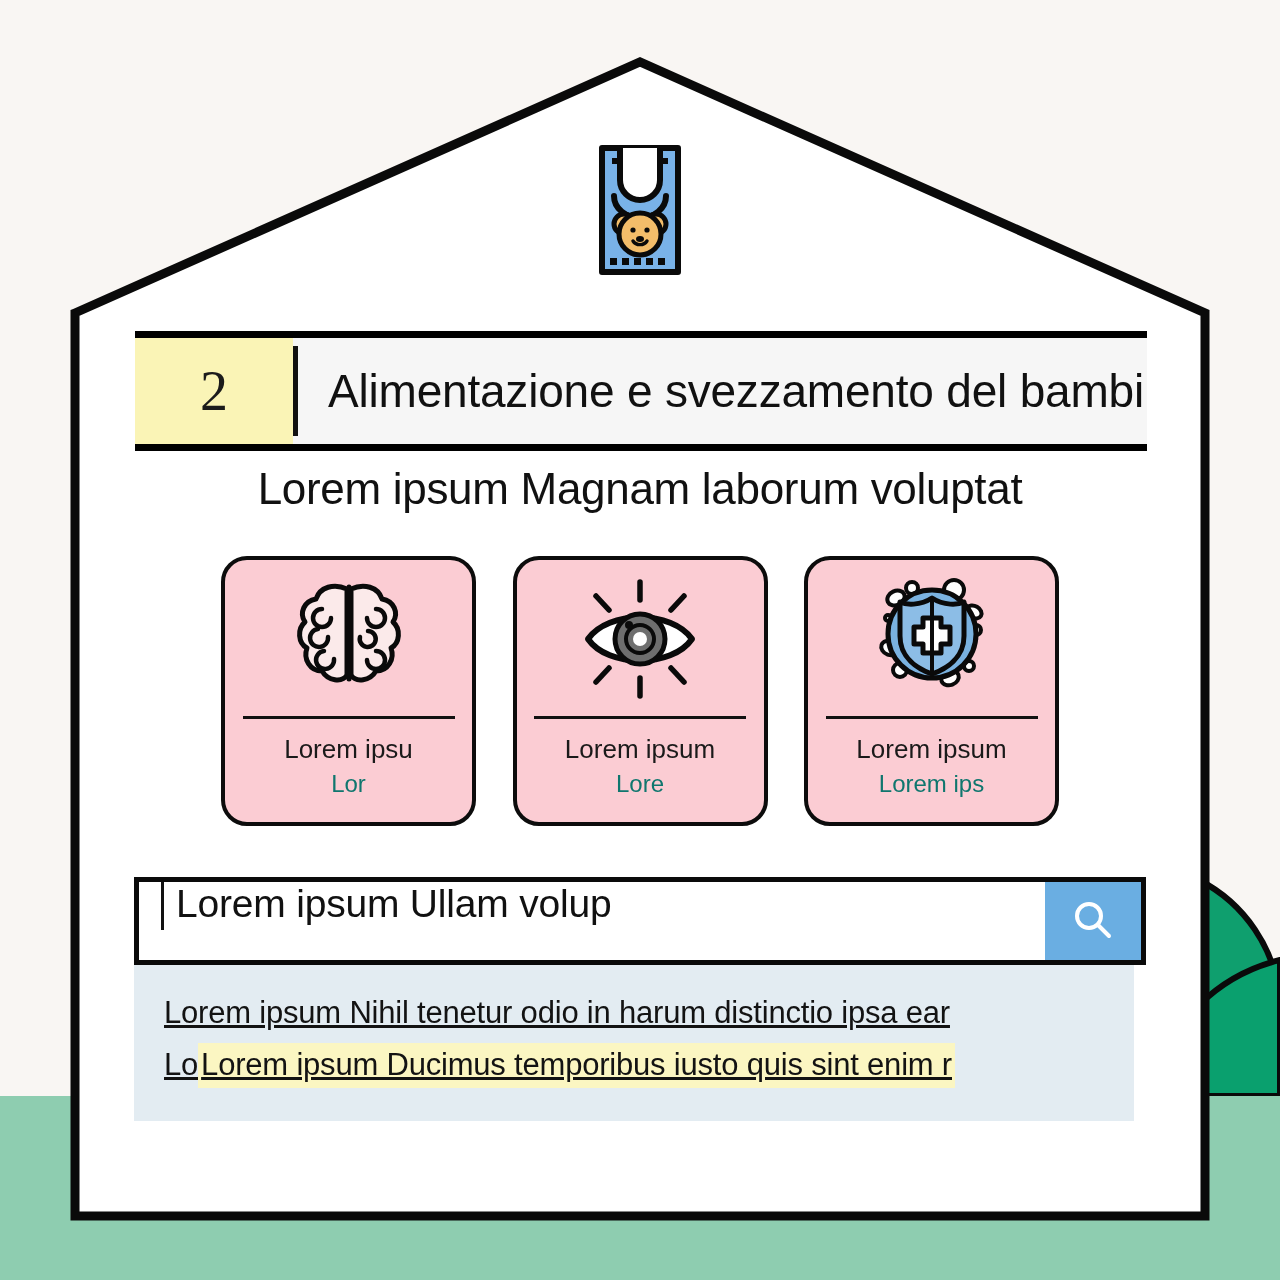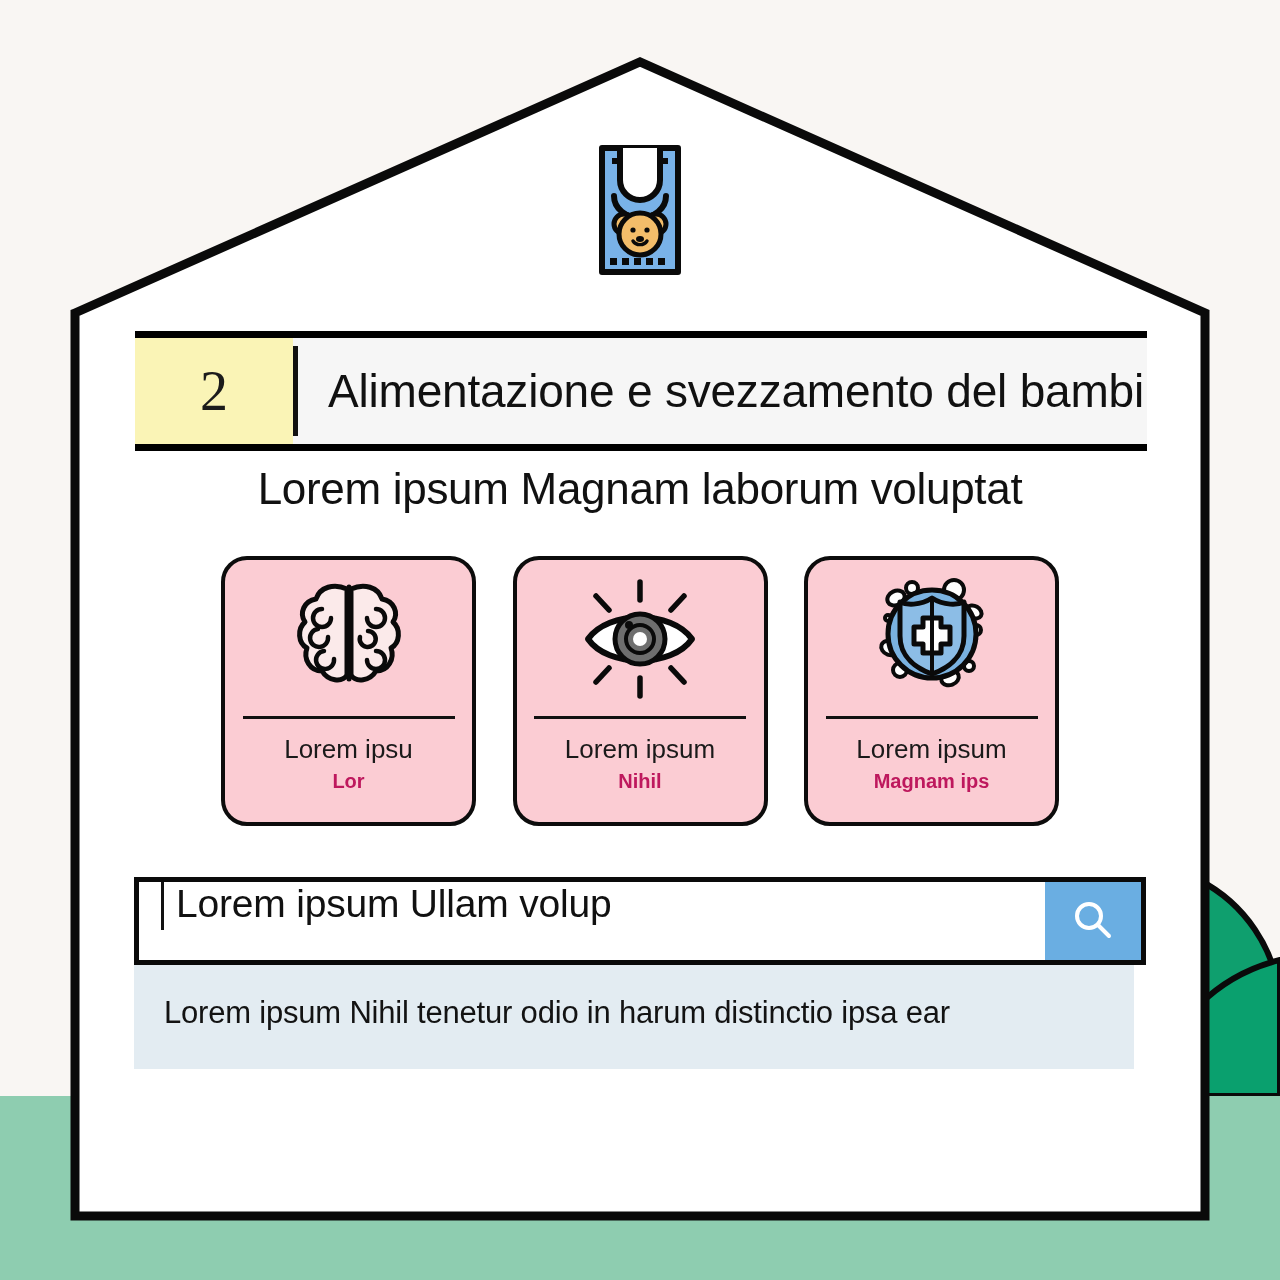--- a/index.html
+++ b/index.html
@@ -145,23 +145,23 @@
     height: 3px;
     background: #111111;
     margin: 2px 0 14px 0;
   }
   .card-line1 {
     font-size: 26px;
     color: #1a1a1a;
     line-height: 1.25;
   }
   .card-line2 {
-    font-size: 20px;
-    font-weight: bold;
-    color: #be185d;
+    font-size: 24px;
+    font-weight: normal;
+    color: #0f766e;
     line-height: 1.5;
   }
 
   
   .search-wrap {
     position: absolute;
     left: 134px;
     top: 877px;
     width: 1012px;
   }
@@ -209,20 +209,21 @@
     padding: 22px 0 30px 0;
     box-sizing: border-box;
   }
   .suggestion {
     font-size: 31px;
     color: #131313;
     padding: 0 0 0 30px;
     line-height: 1.68;
     white-space: nowrap;
     letter-spacing: -0.2px;
+    text-decoration: underline;
   }
   .hl {
     background: #fbf6c2;
     padding: 4px 3px 6px 3px;
   }
 </style>
 </head>
 <body>
 
 <div id="scene">
@@ -312,21 +313,21 @@
               <line x1="68" y1="104" x2="68" y2="122"></line>
               <line x1="24" y1="22" x2="37" y2="36"></line>
               <line x1="99" y1="94" x2="112" y2="108"></line>
               <line x1="112" y1="22" x2="99" y2="36"></line>
               <line x1="37" y1="94" x2="24" y2="108"></line>
             </g>
           </svg>
         </div>
         <div class="card-rule"></div>
         <div class="card-line1">Lorem ipsum</div>
-        <div class="card-line2">Nihil</div>
+        <div class="card-line2">Lore</div>
       </div>
 
       <div class="card">
         <div class="card-icon">
           <svg width="132" height="130" viewBox="0 0 132 130">
 
             <g fill="#ffffff" stroke="#0a0a0a" stroke-width="4">
               <ellipse cx="30" cy="24" rx="9" ry="7" transform="rotate(-25 30 24)"></ellipse>
               <circle cx="46" cy="14" r="6"></circle>
               <circle cx="88" cy="16" r="10"></circle>
@@ -340,21 +341,21 @@
             </g>
             <circle cx="66" cy="60" r="44" fill="#7ab2e0" stroke="#0a0a0a" stroke-width="5"></circle>
             <path d="M66 24 C78 32 92 31 98 28 L98 62 C98 84 80 95 66 100
                      C52 95 34 84 34 62 L34 28 C40 31 54 32 66 24 Z" fill="#8cbde6" stroke="#0a0a0a" stroke-width="5" stroke-linejoin="round"></path>
             <path d="M57 44 L75 44 L75 53 L84 53 L84 70 L75 70 L75 79 L57 79 L57 70 L48 70 L48 53 L57 53 Z" fill="#ffffff" stroke="#0a0a0a" stroke-width="5" stroke-linejoin="round"></path>
             <line x1="66" y1="26" x2="66" y2="98" stroke="#0a0a0a" stroke-width="4"></line>
           </svg>
         </div>
         <div class="card-rule"></div>
         <div class="card-line1">Lorem ipsum</div>
-        <div class="card-line2">Magnam ips</div>
+        <div class="card-line2">Lorem ips</div>
       </div>
 
     </div>
 
     <div class="search-wrap">
 
       <div class="search-bar">
         <div class="search-input-area">
           <div class="caret"></div>
           <span class="search-text">Lorem ipsum Ullam volup</span>
@@ -362,18 +363,19 @@
         <div class="search-btn">
           <svg width="46" height="46" viewBox="0 0 46 46">
             <circle cx="19" cy="18" r="12" fill="none" stroke="#ffffff" stroke-width="4"></circle>
             <line x1="28" y1="27" x2="39" y2="38" stroke="#ffffff" stroke-width="4" stroke-linecap="round"></line>
           </svg>
         </div>
       </div>
 
       <div class="suggestions">
         <div class="suggestion">Lorem ipsum Nihil tenetur odio in harum distinctio ipsa ear</div>
+        <div class="suggestion"><span>Lo</span><span class="hl">Lorem ipsum Ducimus temporibus iusto quis sint enim r</span></div>
       </div>
 
     </div>
 
   </div>
 </div>
 
 </body></html>

